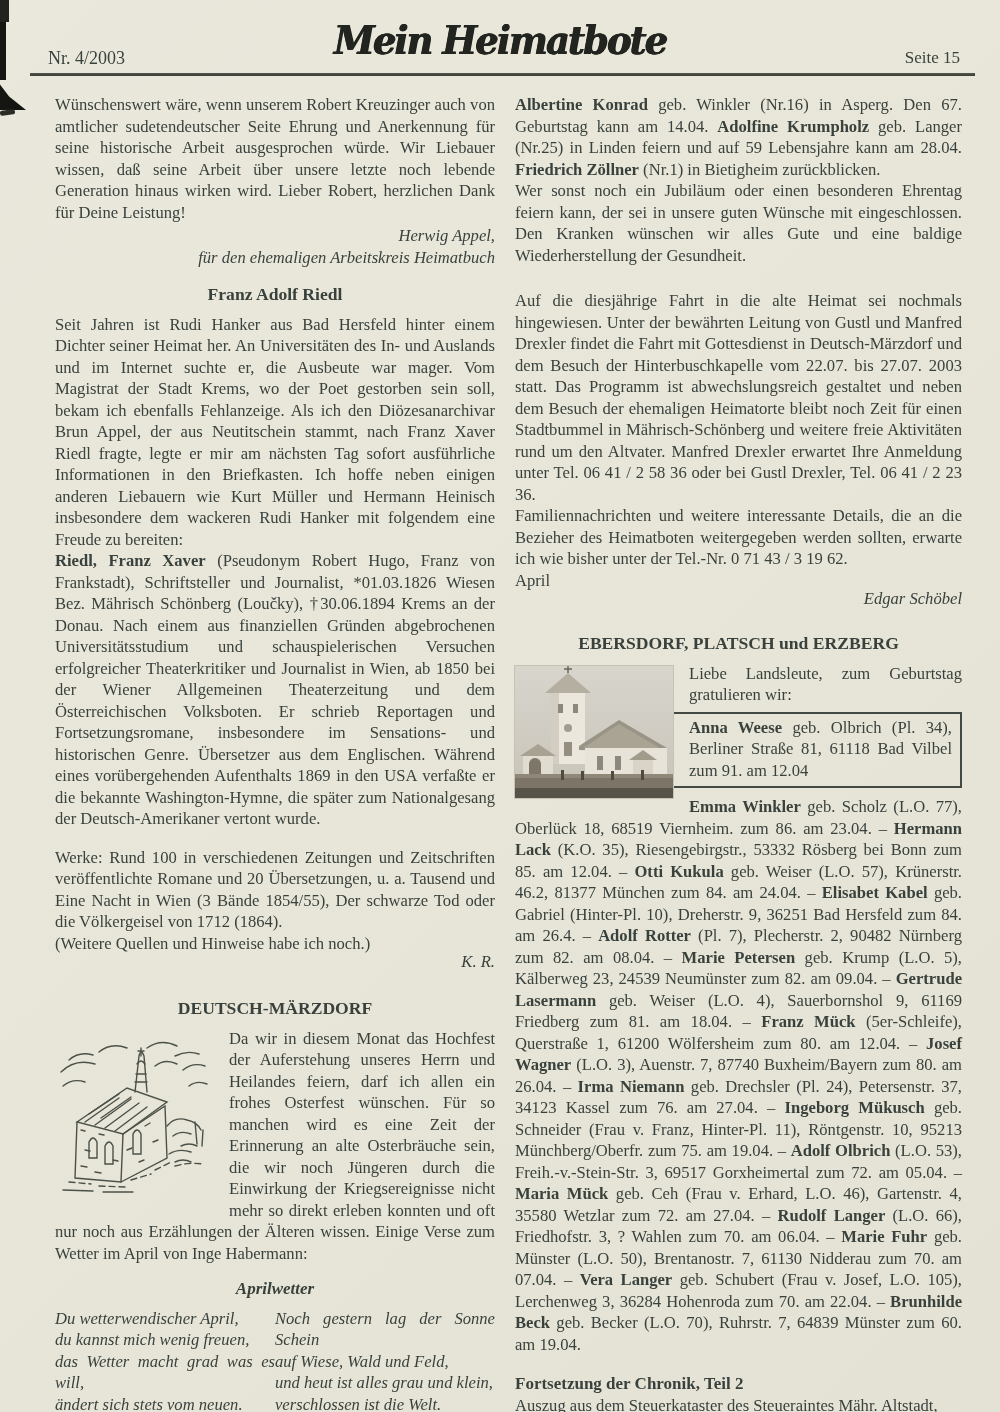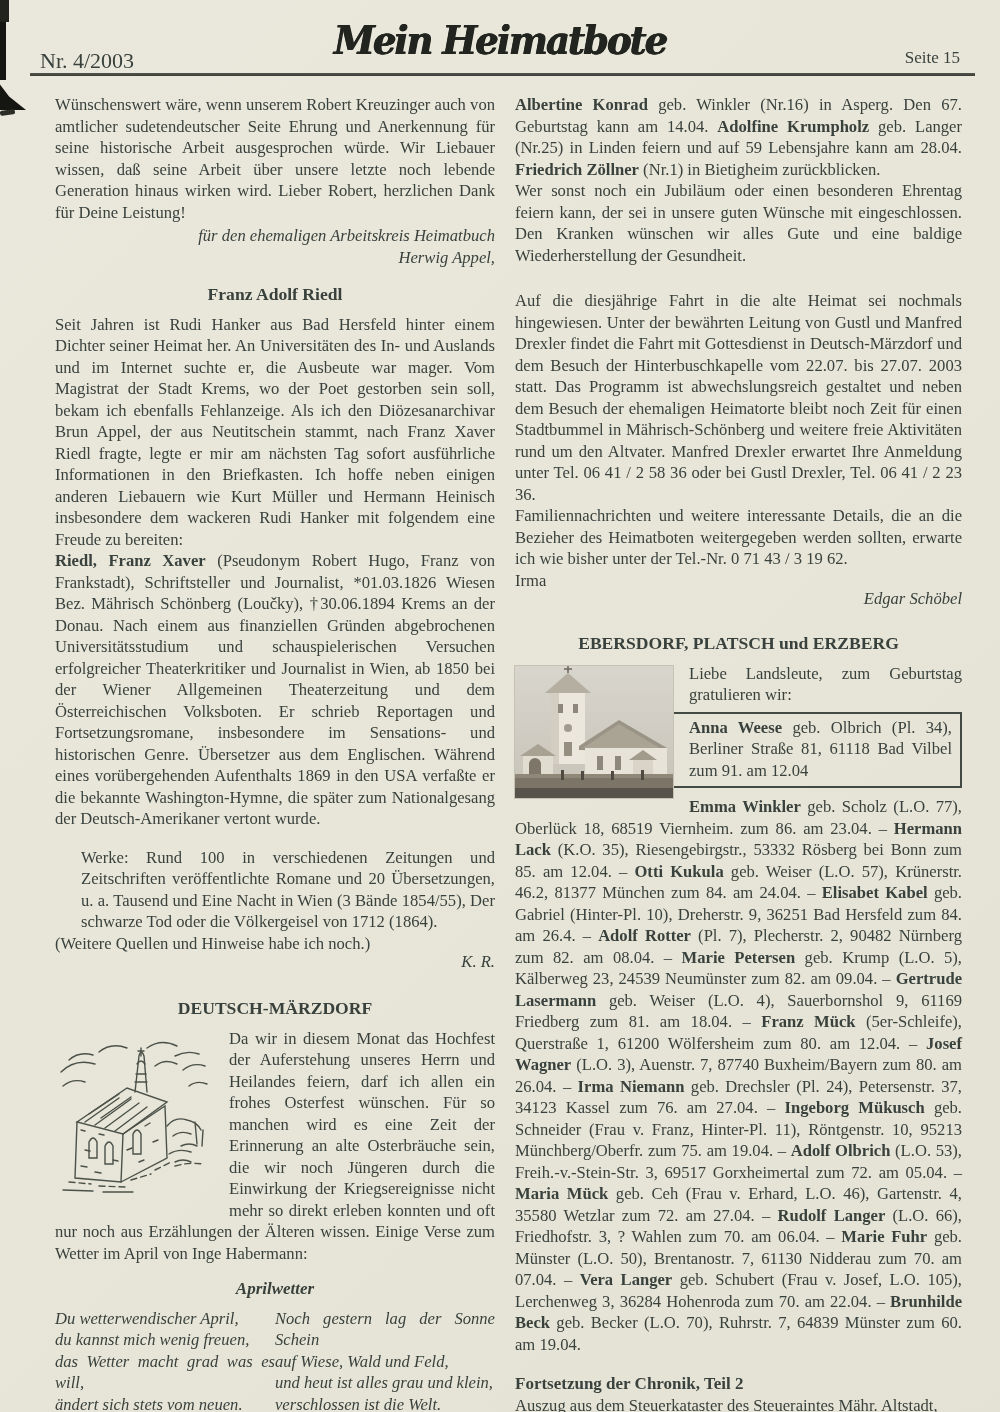--- a/index.html
+++ b/index.html
@@ -13,35 +13,35 @@
     overflow:hidden;
   }
   
   .masthead{
     position:absolute;top:18px;left:0;width:1000px;text-align:center;
     font-family:"DejaVu Serif",serif;font-weight:bold;font-style:italic;
     font-size:37px;letter-spacing:-2px;color:#22241f;
     text-shadow:0.6px 0 #22241f,-0.3px 0 #22241f;
     transform:scaleY(1.06);
   }
-  .issue{position:absolute;top:48px;left:40px;font-size:22px;}
+  .issue{position:absolute;top:48px;left:48px;font-size:18px;}
   .pageno{position:absolute;top:48px;right:40px;font-size:17px;}
   .headrule{position:absolute;top:73px;left:30px;width:945px;height:3px;
     background:linear-gradient(#565650,#3c3c37);}
   
   .col{position:absolute;top:94px;font-size:16.6px;line-height:21.5px;text-align:justify;}
   .col-left{left:55px;width:440px;}
   .col-right{left:515px;width:447px;}
   p{margin:0;}
   .b{font-weight:bold;}
   .i{font-style:italic;margin-top:18px;}
   .sig{ text-align:right;font-style:italic;margin-top:2px;}
   .heading{text-align:center;font-weight:bold;font-size:17.6px;margin:16px 0 8px 0;}
   .gap-s{margin-top:24px;}
-  .gap-m{margin-top:17px;margin-left:26px;}
+  .gap-m{margin-top:17px;}
   .split{display:flex;justify-content:space-between;}
   
   .sketch{float:left;width:162px;height:170px;margin:2px 12px 2px 0;}
   .photo{float:left;width:158px;height:132px;margin:3px 16px 4px 0;
     box-shadow:0 0 0 1px #c6c2b4;}
   .flow::after{content:"";display:block;clear:both;}
   
   .poem-title{text-align:center;font-weight:bold;font-style:italic;font-size:17px;margin:14px 0 8px 0;}
   .stanzas{display:flex;}
   .stanza{width:50%;font-style:italic;white-space:pre-line;line-height:21.5px;}
@@ -64,22 +64,22 @@
 <div class="page">
 
   <div class="masthead">Mein Heimatbote</div>
   <div class="issue">Nr. 4/2003</div>
   <div class="pageno">Seite 15</div>
   <div class="headrule"></div>
 
   <div class="col col-left">
     <p>Wünschenswert wäre, wenn unserem Robert Kreuzinger auch von amtlicher sudetendeutscher Seite Ehrung und Anerkennung für seine historische Arbeit ausgesprochen würde. Wir Liebauer wissen, daß seine Arbeit über unsere letzte noch lebende Generation hinaus wirken wird. Lieber Robert, herzlichen Dank für Deine Leistung!</p>
     <div class="sig">
+      <div>Herwig Appel,</div>
       <div>für den ehemaligen Arbeitskreis Heimatbuch</div>
-      <div>Herwig Appel,</div>
     </div>
 
     <div class="heading">Franz Adolf Riedl</div>
     <p>Seit Jahren ist Rudi Hanker aus Bad Hersfeld hinter einem Dichter seiner Heimat her. An Universitäten des In- und Auslands und im Internet suchte er, die Ausbeute war mager. Vom Magistrat der Stadt Krems, wo der Poet gestorben sein soll, bekam ich ebenfalls Fehlanzeige. Als ich den Diözesanarchivar Brun Appel, der aus Neutitschein stammt, nach Franz Xaver Riedl fragte, legte er mir am nächsten Tag sofort ausführliche Informationen in den Briefkasten. Ich hoffe neben einigen anderen Liebauern wie Kurt Müller und Hermann Heinisch insbesondere dem wackeren Rudi Hanker mit folgendem eine Freude zu bereiten:</p>
     <p><span class="b">Riedl, Franz Xaver</span><span> (Pseudonym Robert Hugo, Franz von Frankstadt), Schriftsteller und Journalist, *01.03.1826 Wiesen Bez. Mährisch Schönberg (Loučky), †30.06.1894 Krems an der Donau. Nach einem aus finanziellen Gründen abgebrochenen Universitätsstudium und schauspielerischen Versuchen erfolgreicher Theaterkritiker und Journalist in Wien, ab 1850 bei der Wiener Allgemeinen Theaterzeitung und dem Österreichischen Volksboten. Er schrieb Reportagen und Fortsetzungsromane, insbesondere im Sensations- und historischen Genre. Übersetzer aus dem Englischen. Während eines vorübergehenden Aufenthalts 1869 in den USA verfaßte er die bekannte Washington-Hymne, die später zum Nationalgesang der Deutsch-Amerikaner vertont wurde.</span></p>
 
     <p class="gap-m">Werke: Rund 100 in verschiedenen Zeitungen und Zeitschriften veröffentlichte Romane und 20 Übersetzungen, u. a. Tausend und Eine Nacht in Wien (3 Bände 1854/55), Der schwarze Tod oder die Völkergeisel von 1712 (1864).</p>
     <div class="split">
       <span>(Weitere Quellen und Hinweise habe ich noch.)</span>
       <span class="i">K. R.</span>
@@ -136,21 +136,21 @@
 
   </div>
 
   <div class="col col-right">
     <p><span class="b">Albertine Konrad</span><span> geb. Winkler (Nr.16) in Asperg. Den 67. Geburtstag kann am 14.04. </span><span class="b">Adolfine Krumpholz</span><span> geb. Langer (Nr.25) in Linden feiern und auf 59 Lebensjahre kann am 28.04. </span><span class="b">Friedrich Zöllner</span><span> (Nr.1) in Bietigheim zurückblicken.</span></p>
     <p>Wer sonst noch ein Jubiläum oder einen besonderen Ehrentag feiern kann, der sei in unsere guten Wünsche mit eingeschlossen. Den Kranken wünschen wir alles Gute und eine baldige Wiederherstellung der Gesundheit.</p>
 
     <p class="gap-s">Auf die diesjährige Fahrt in die alte Heimat sei nochmals hingewiesen. Unter der bewährten Leitung von Gustl und Manfred Drexler findet die Fahrt mit Gottesdienst in Deutsch-Märzdorf und dem Besuch der Hinterbuschkapelle vom 22.07. bis 27.07. 2003 statt. Das Programm ist abwechslungsreich gestaltet und neben dem Besuch der ehemaligen Heimatorte bleibt noch Zeit für einen Stadtbummel in Mährisch-Schönberg und weitere freie Aktivitäten rund um den Altvater. Manfred Drexler erwartet Ihre Anmeldung unter Tel. 06 41 / 2 58 36 oder bei Gustl Drexler, Tel. 06 41 / 2 23 36.</p>
     <p>Familiennachrichten und weitere interessante Details, die an die Bezieher des Heimatboten weitergegeben werden sollten, erwarte ich wie bisher unter der Tel.-Nr. 0 71 43 / 3 19 62.</p>
     <div class="split">
-      <span>Irma</span>
+      <span>April</span>
       <span class="i">Edgar Schöbel</span>
     </div>
 
     <div class="heading" style="margin-top:24px;">EBERSDORF, PLATSCH und ERZBERG</div>
 
     <div class="flow">
 
       <svg class="photo" viewBox="0 0 158 132">
         <defs>
           <linearGradient id="sky" x1="0" y1="0" x2="0" y2="1">

